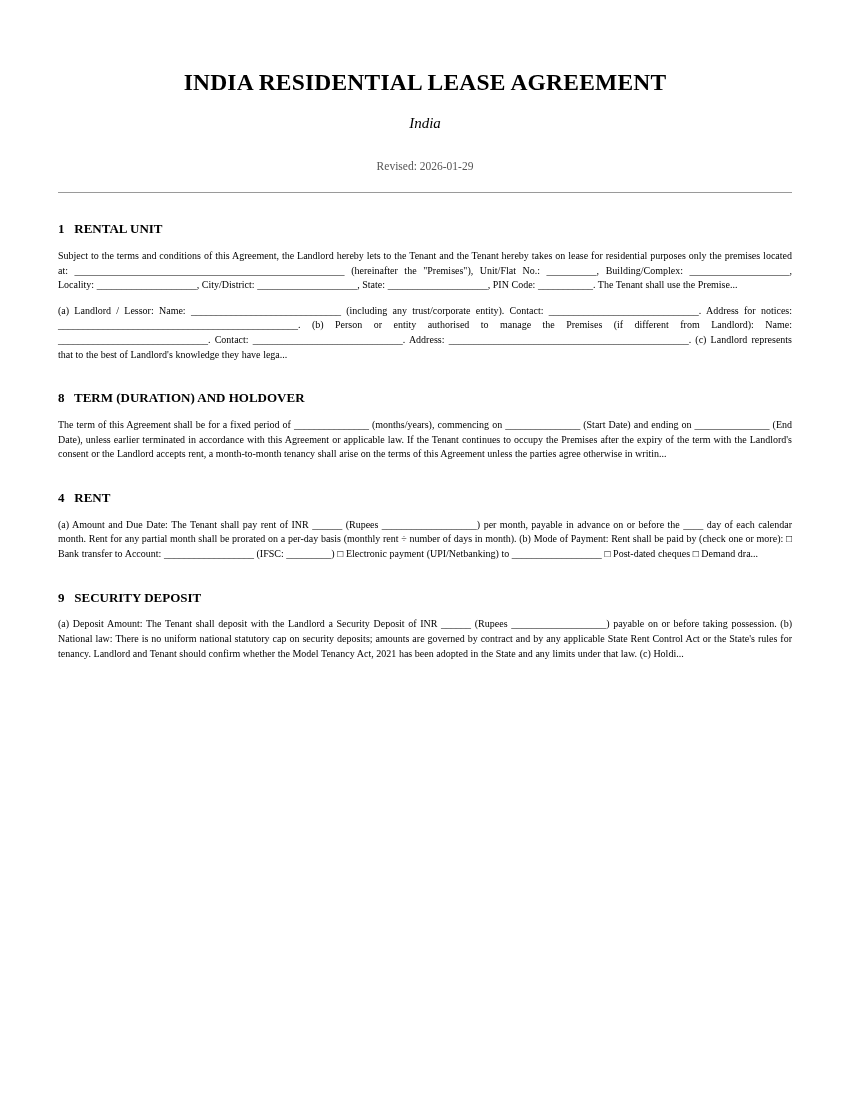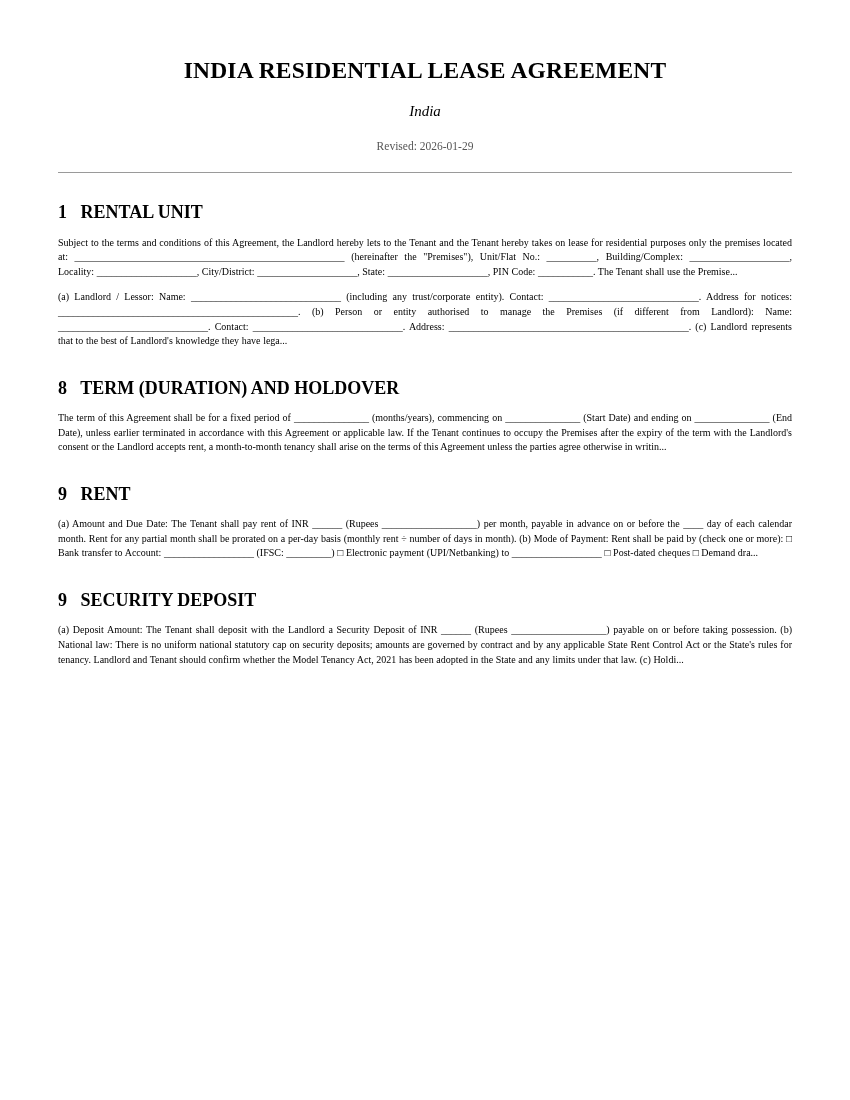--- a/index.html
+++ b/index.html
@@ -11,21 +11,21 @@
     width: 850px;
     height: 1100px;
     font-family: "Liberation Serif", "DejaVu Serif", serif;
     color: #000000;
     overflow: hidden;
   }
   .page {
     width: 850px;
     height: 792px;
     box-sizing: border-box;
-    padding: 4px 58px;
+    padding: 16px 58px;
     position: relative;
   }
   .doc-title {
     text-align: center;
     font-size: 23.5px;
     font-weight: bold;
     letter-spacing: 0.2px;
     margin: 0;
     padding-top: 52px;
     line-height: 1.2;
@@ -34,34 +34,34 @@
     text-align: center;
     font-style: italic;
     font-size: 15px;
     margin: 0;
     padding-top: 19px;
   }
   .doc-revised {
     text-align: center;
     font-size: 11.5px;
     color: #555555;
-    margin: 4px;
+    margin: 12px;
     padding-top: 16px;
   }
   .header-rule {
     border: 0;
     border-top: 1px solid #9a9a9a;
     margin: 0;
     margin-top: 20px;
   }
   .section {
     margin-top: 0;
   }
   .section-heading {
-    font-size: 18px;
+    font-size: 13px;
     font-weight: bold;
     margin: 0;
     padding-top: 28px;
     padding-bottom: 0;
     line-height: 1.3;
     white-space: pre;
   }
   .section-body {
     font-size: 10px;
     line-height: 1.46;
@@ -97,21 +97,21 @@
   <div class="section">
     <p class="section-body">(a) Landlord / Lessor: Name: ______________________________ (including any trust/corporate entity). Contact: ______________________________. Address for notices: ________________________________________________. (b) Person or entity authorised to manage the Premises (if different from Landlord): Name: ______________________________. Contact: ______________________________. Address: ________________________________________________. (c) Landlord represents that to the best of Landlord's knowledge they have lega...</p>
   </div>
 
   <div class="section">
     <div class="section-heading">8   TERM (DURATION) AND HOLDOVER</div>
     <p class="section-body">The term of this Agreement shall be for a fixed period of _______________ (months/years), commencing on _______________ (Start Date) and ending on _______________ (End Date), unless earlier terminated in accordance with this Agreement or applicable law. If the Tenant continues to occupy the Premises after the expiry of the term with the Landlord's consent or the Landlord accepts rent, a month-to-month tenancy shall arise on the terms of this Agreement unless the parties agree otherwise in writin...</p>
   </div>
 
   <div class="section">
-    <div class="section-heading">9   RENT</div>
+    <div class="section-heading">4   RENT</div>
     <p class="section-body">(a) Amount and Due Date: The Tenant shall pay rent of INR ______ (Rupees ___________________) per month, payable in advance on or before the ____ day of each calendar month. Rent for any partial month shall be prorated on a per-day basis (monthly rent ÷ number of days in month). (b) Mode of Payment: Rent shall be paid by (check one or more): □ Bank transfer to Account: __________________ (IFSC: _________) □ Electronic payment (UPI/Netbanking) to __________________ □ Post-dated cheques □ Demand dra...</p>
   </div>
 
   <div class="section">
     <div class="section-heading">9   SECURITY DEPOSIT</div>
     <p class="section-body">(a) Deposit Amount: The Tenant shall deposit with the Landlord a Security Deposit of INR ______ (Rupees ___________________) payable on or before taking possession. (b) National law: There is no uniform national statutory cap on security deposits; amounts are governed by contract and by any applicable State Rent Control Act or the State's rules for tenancy. Landlord and Tenant should confirm whether the Model Tenancy Act, 2021 has been adopted in the State and any limits under that law. (c) Holdi...</p>
   </div>
 
 </div>
 

